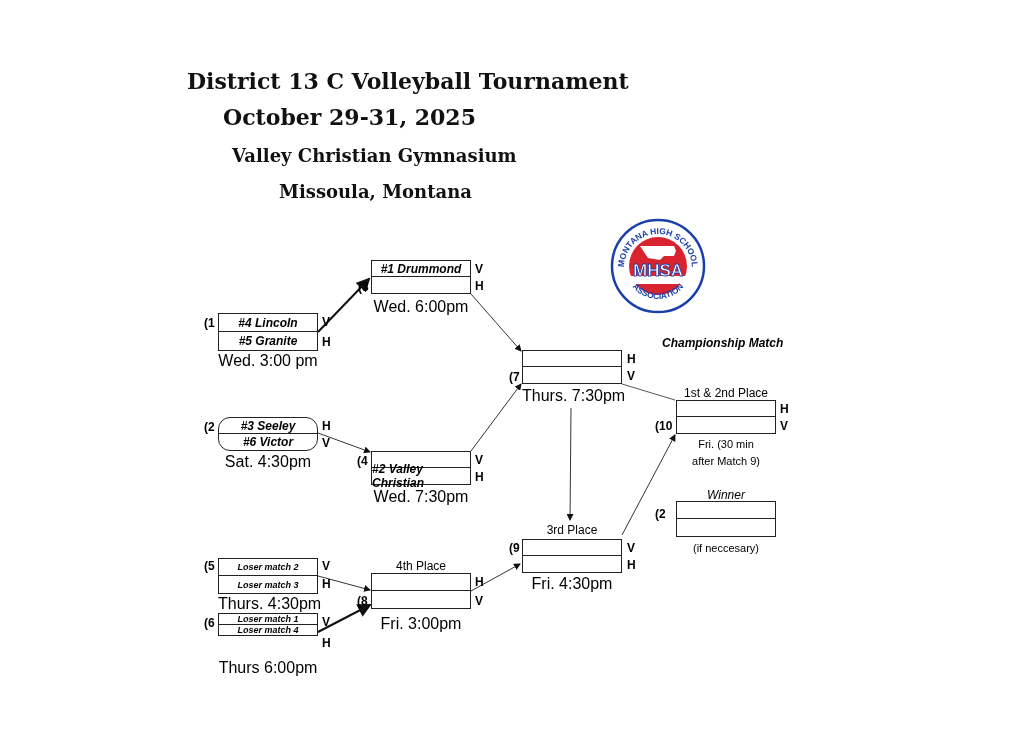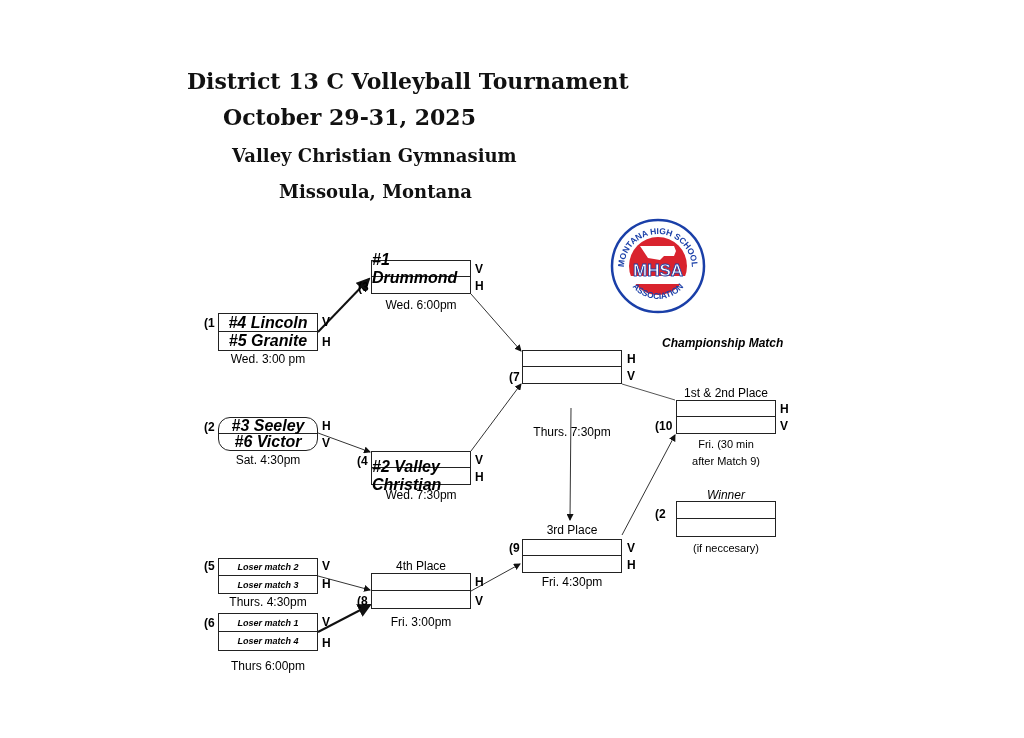--- a/index.html
+++ b/index.html
@@ -4,25 +4,25 @@
 <style>
   html, body { margin:0; padding:0; background:#ffffff; }
   body { width:1024px; height:738px; position:relative; overflow:hidden; font-family:"Liberation Sans", sans-serif; color:#000; }
   .title { position:absolute; font-family:"DejaVu Serif", serif; font-weight:bold; color:#111; white-space:nowrap; }
   .t1 { left:187px; top:68px; font-size:22px; }
   .t2 { left:223px; top:104px; font-size:22px; }
   .t3 { left:232px; top:145px; font-size:18px; }
   .t4 { left:279px; top:181px; font-size:18px; }
 
   .box { position:absolute; width:100px; border:1.5px solid #222; box-sizing:border-box; }
-  .row { height:50%; box-sizing:border-box; display:flex; align-items:center; justify-content:center; font-size:16px; font-weight:bold; font-style:italic; }
+  .row { height:50%; box-sizing:border-box; display:flex; align-items:center; justify-content:center; font-size:12px; font-weight:bold; font-style:italic; }
   .row.top { border-bottom:1.5px solid #222; }
   .side { position:absolute; font-size:12px; font-weight:bold; }
   .num { position:absolute; font-size:12px; font-weight:bold; }
-  .cap { position:absolute; font-size:12px; text-align:center; white-space:nowrap; }
+  .cap { position:absolute; font-size:16px; text-align:center; white-space:nowrap; }
   .head { position:absolute; font-size:12px; text-align:center; white-space:nowrap; }
   .champ { position:absolute; left:662px; top:336px; font-size:12px; font-weight:bold; font-style:italic; }
   svg.lines { position:absolute; left:0; top:0; width:1024px; height:738px; pointer-events:none; }
   .logo { position:absolute; left:610px; top:218px; width:96px; height:96px; }
 </style>
 </head>
 <body>
 
 <div class="title t1">District 13 C Volleyball Tournament</div>
 <div class="title t2">October 29-31, 2025</div>
@@ -102,36 +102,36 @@
 <div class="num" style="left:204px;top:559px;">(5</div>
 <div class="box" style="left:218px;top:558px;height:36px;">
   <div class="row top" style="font-size:9px;">Loser match 2</div>
   <div class="row" style="font-size:9px;">Loser match 3</div>
 </div>
 <div class="side" style="left:322px;top:559px;">V</div>
 <div class="side" style="left:322px;top:577px;">H</div>
 <div class="cap" style="left:218px;width:100px;top:595px;">Thurs. 4:30pm</div>
 
 <div class="num" style="left:204px;top:616px;">(6</div>
-<div class="box" style="left:218px;top:613px;height:38px;">
+<div class="box" style="left:218px;top:613px;height:23px;">
   <div class="row top" style="font-size:9px;">Loser match 1</div>
   <div class="row" style="font-size:9px;">Loser match 4</div>
 </div>
 <div class="side" style="left:322px;top:615px;">V</div>
 <div class="side" style="left:322px;top:636px;">H</div>
 <div class="cap" style="left:218px;width:100px;top:653px;margin-top:6px;">Thurs 6:00pm</div>
 
 <div class="num" style="left:509px;top:370px;">(7</div>
 <div class="box" style="left:522px;top:350px;height:34px;">
   <div class="row top"></div>
   <div class="row"></div>
 </div>
 <div class="side" style="left:627px;top:352px;">H</div>
 <div class="side" style="left:627px;top:369px;">V</div>
-<div class="cap" style="left:522px;width:100px;top:387px;margin-top:38px;">Thurs. 7:30pm</div>
+<div class="cap" style="left:522px;width:100px;top:387px;">Thurs. 7:30pm</div>
 
 <div class="head" style="left:371px;width:100px;top:559px;">4th Place</div>
 <div class="num" style="left:357px;top:594px;">(8</div>
 <div class="box" style="left:371px;top:573px;height:36px;">
   <div class="row top"></div>
   <div class="row"></div>
 </div>
 <div class="side" style="left:475px;top:575px;">H</div>
 <div class="side" style="left:475px;top:594px;">V</div>
 <div class="cap" style="left:371px;width:100px;top:615px;">Fri. 3:00pm</div>

